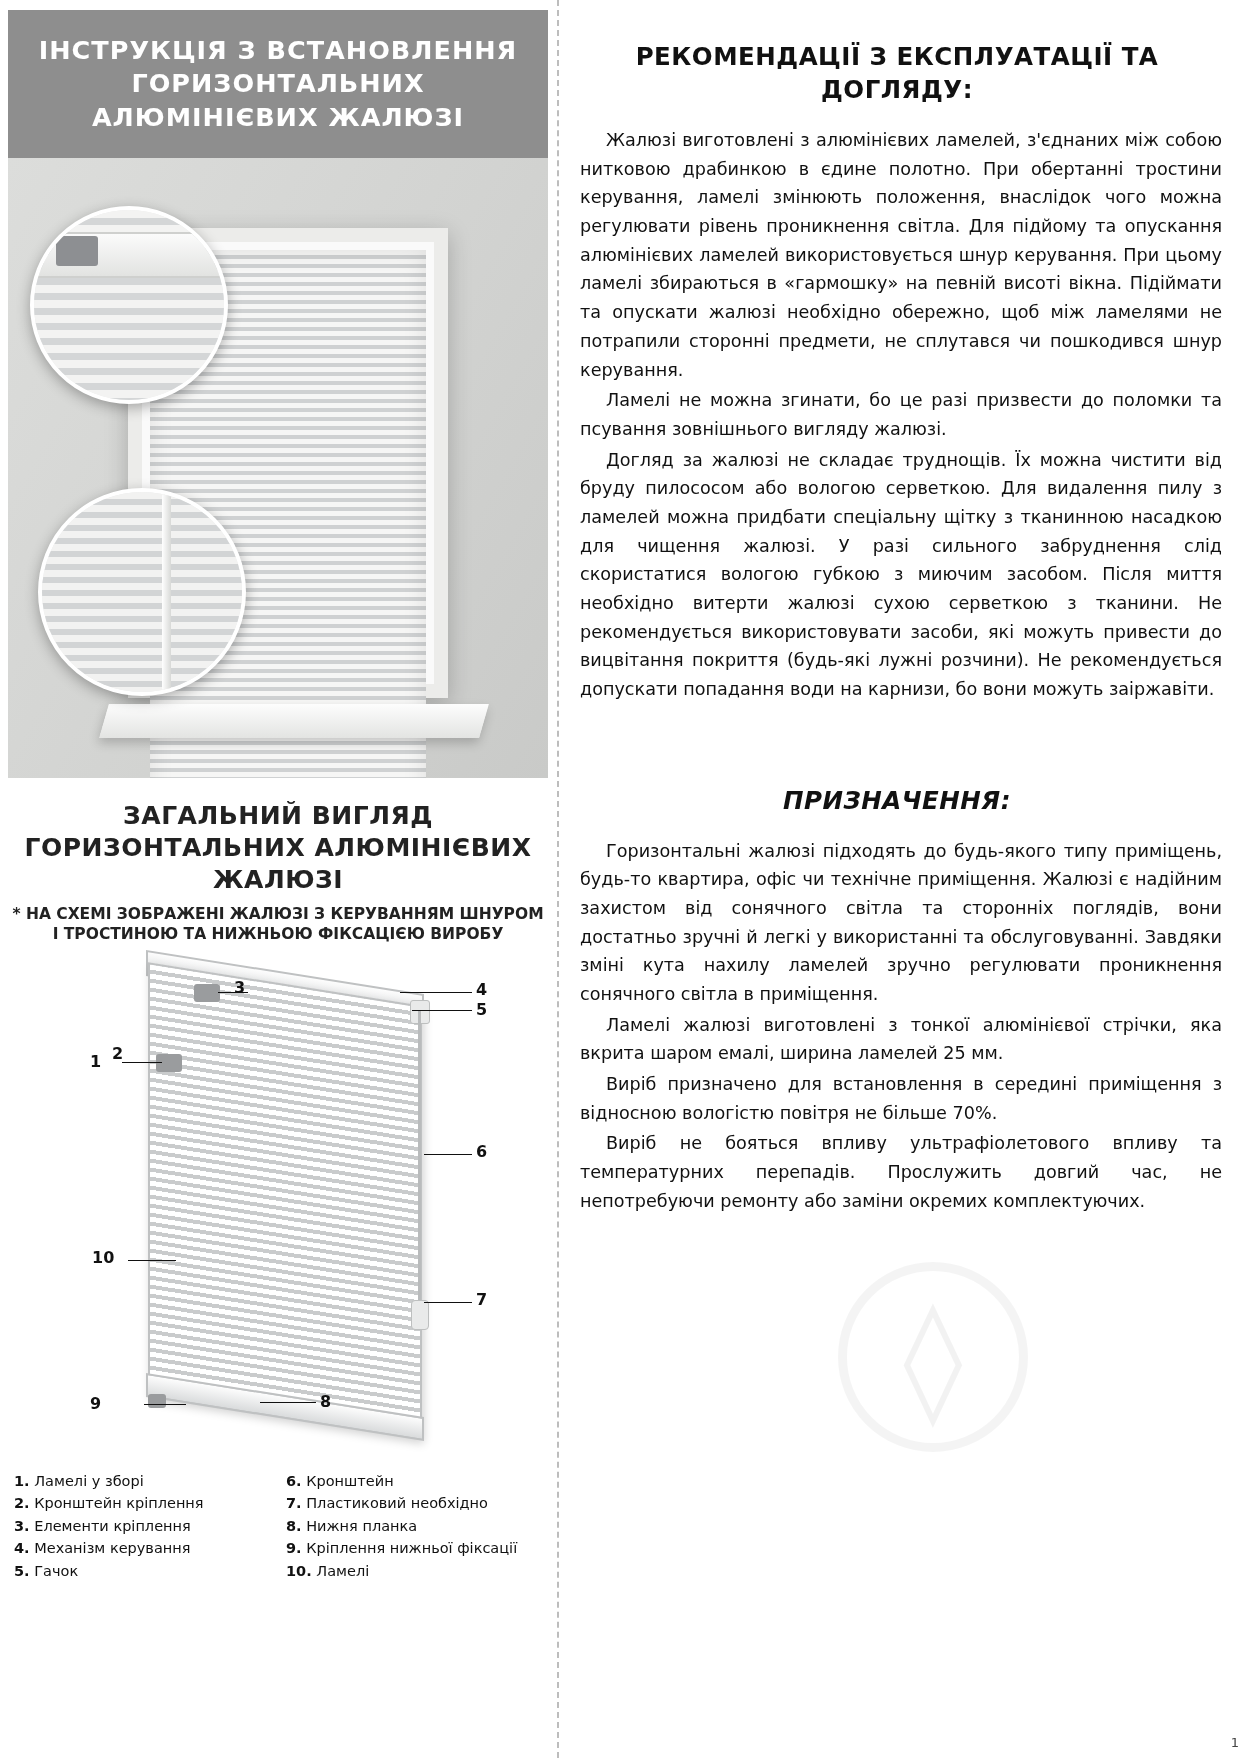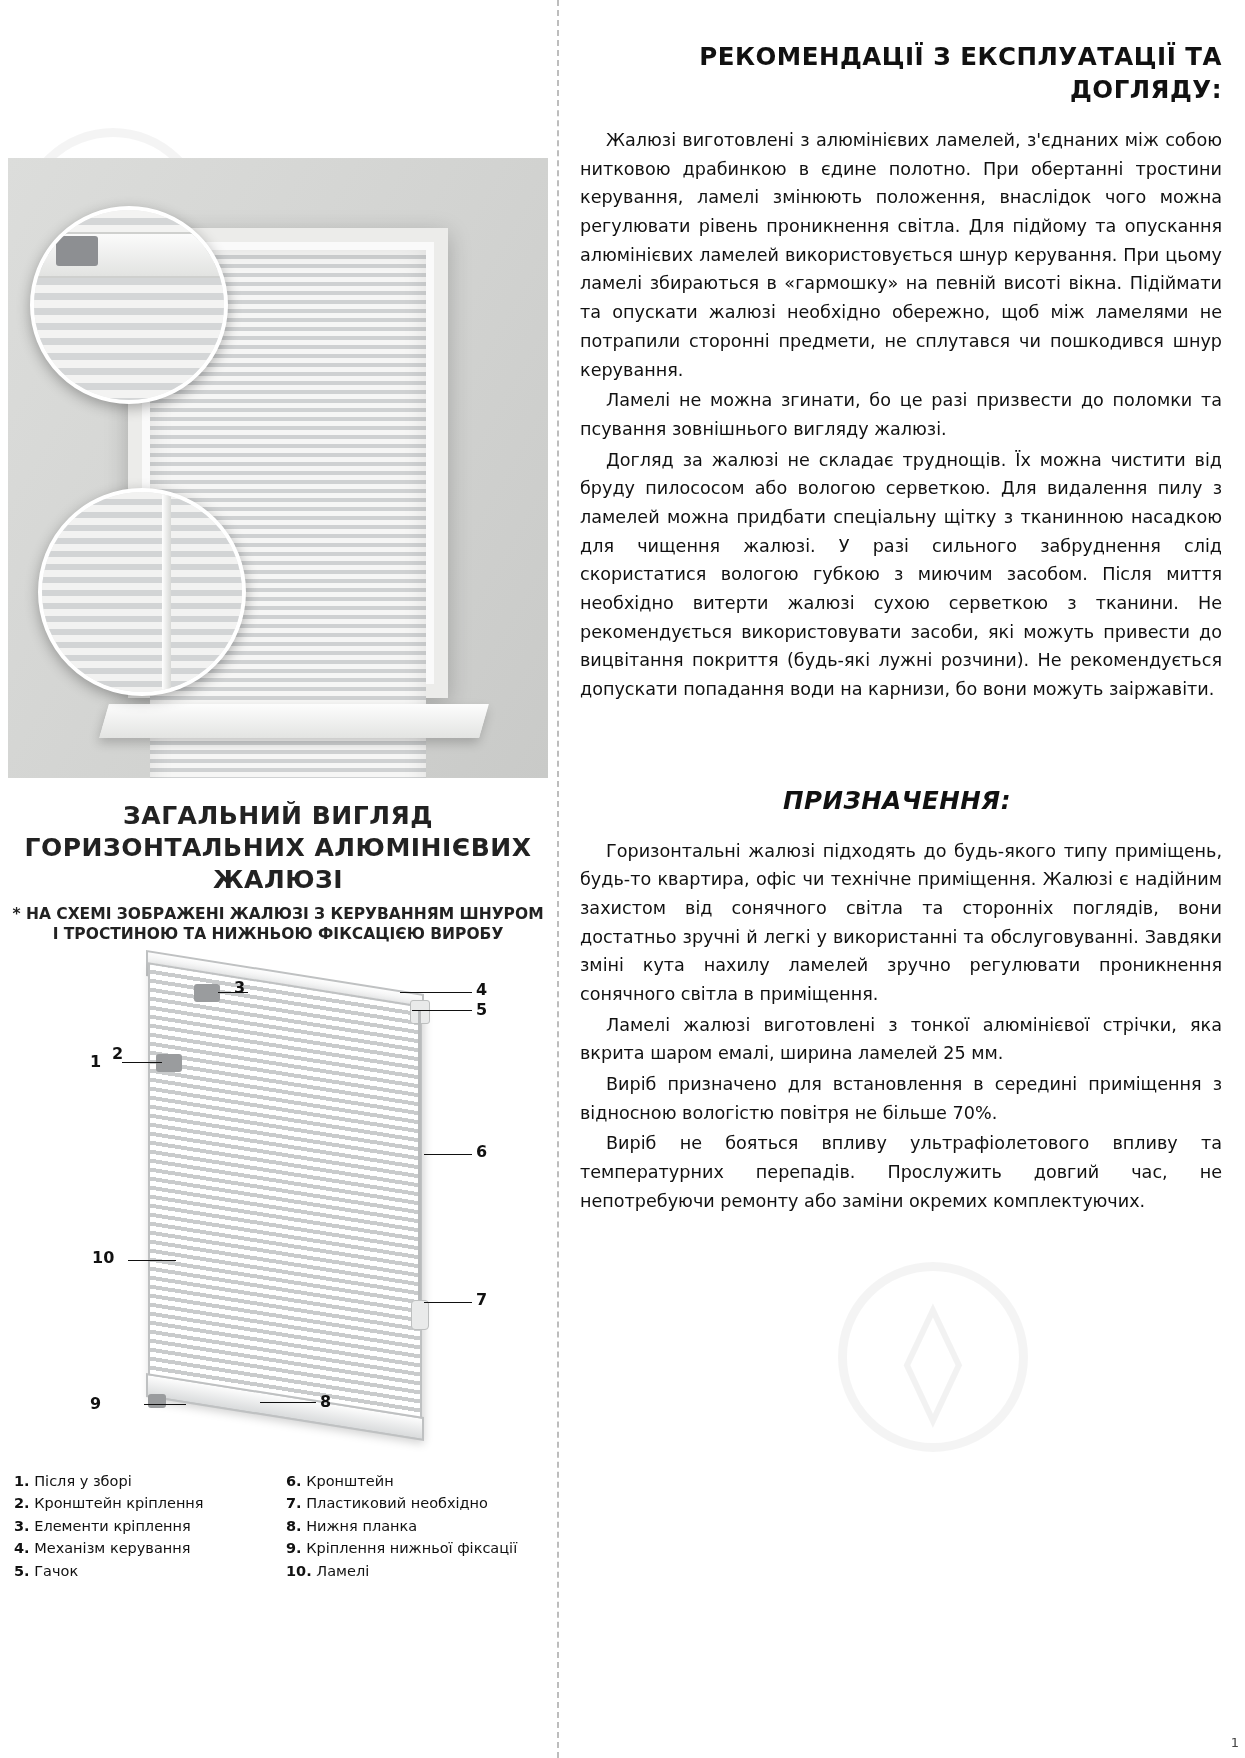--- a/index.html
+++ b/index.html
@@ -192,21 +192,21 @@
 
   
   .right{
     position:absolute;left:572px;top:0;width:650px;height:1758px;
     z-index:2;
   }
   .r-title{
     text-align:center;color:#111;font-weight:bold;
     font-size:24.5px;line-height:1.35;letter-spacing:.5px;
   }
-  .r-title.one{margin-top:40px;text-align:right;}
+  .r-title.one{margin-top:40px;}
   .r-body{
     margin-top:20px;
     font-size:17.6px;line-height:1.63;
     text-align:justify;
     color:#111;
     font-family:"DejaVu Sans", sans-serif;
   }
   .r-body p{margin:0 0 2px 8px;text-indent:26px;}
   .r-title.two{margin-top:80px;font-style:italic;}
   .pg{
@@ -221,20 +221,23 @@
 
   <div class="wm wm1">
       <span>◊</span>
     </div>
   <div class="wm wm2">
       <span>◊</span>
     </div>
 
   <div class="left">
 
+    <div class="header-band">
+      <div class="ht">ІНСТРУКЦІЯ  З  ВСТАНОВЛЕННЯ ГОРИЗОНТАЛЬНИХ АЛЮМІНІЄВИХ ЖАЛЮЗІ</div>
+    </div>
 
     <div class="photo">
       <div class="wall"></div>
       <div class="win-frame"></div>
       <div class="win-inner"></div>
       <div class="blind-slats"></div>
       <div class="sill"></div>
 
       <div class="detail d1">
         <div class="d1-inner"></div>
@@ -281,21 +284,21 @@
       <div class="num" style="left:468px;top:30px;">5</div>
       <div class="num" style="left:468px;top:172px;">6</div>
       <div class="num" style="left:468px;top:320px;">7</div>
       <div class="num" style="left:312px;top:422px;">8</div>
       <div class="num" style="left:82px;top:424px;">9</div>
       <div class="num" style="left:84px;top:278px;">10</div>
     </div>
 
     <div class="legend">
       <div class="col">
-        <div><b>1.</b> <span>Після у зборі</span></div>
+        <div><b>1.</b> <span>Ламелі у зборі</span></div>
         <div><b>2.</b> <span>Кронштейн кріплення</span></div>
         <div><b>3.</b> <span>Елементи кріплення</span></div>
         <div><b>4.</b> <span>Механізм керування</span></div>
         <div><b>5.</b> <span>Гачок</span></div>
       </div>
       <div class="col">
         <div><b>6.</b> <span>Кронштейн</span></div>
         <div><b>7.</b> <span>Пластиковий необхідно</span></div>
         <div><b>8.</b> <span>Нижня планка</span></div>
         <div><b>9.</b> <span>Кріплення нижньої фіксації</span></div>

